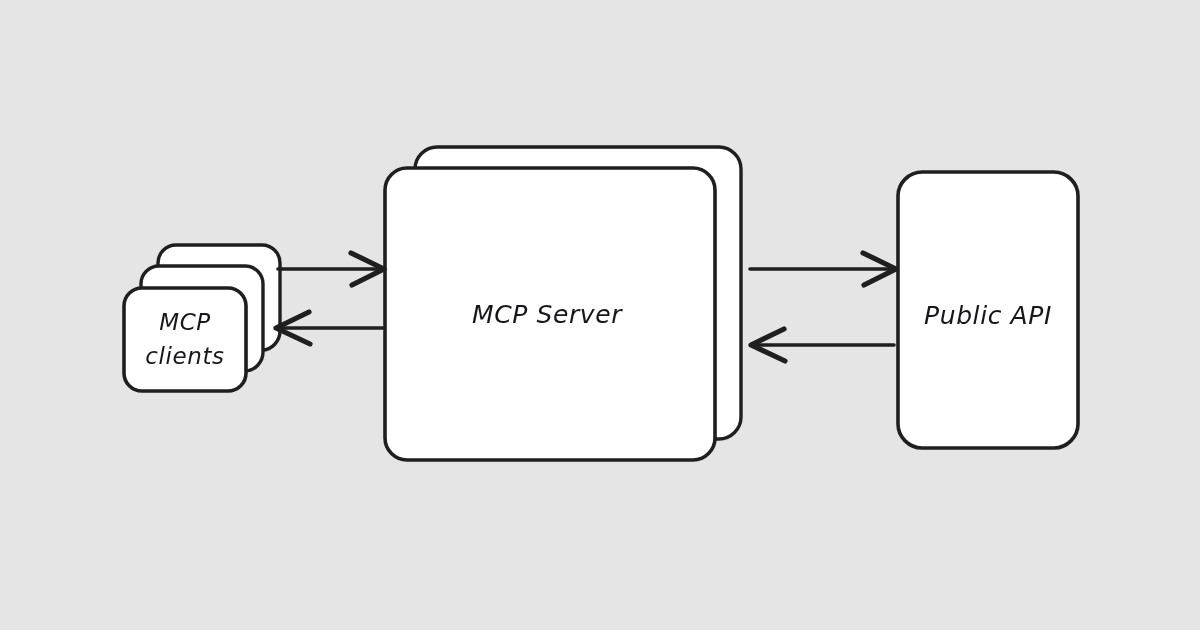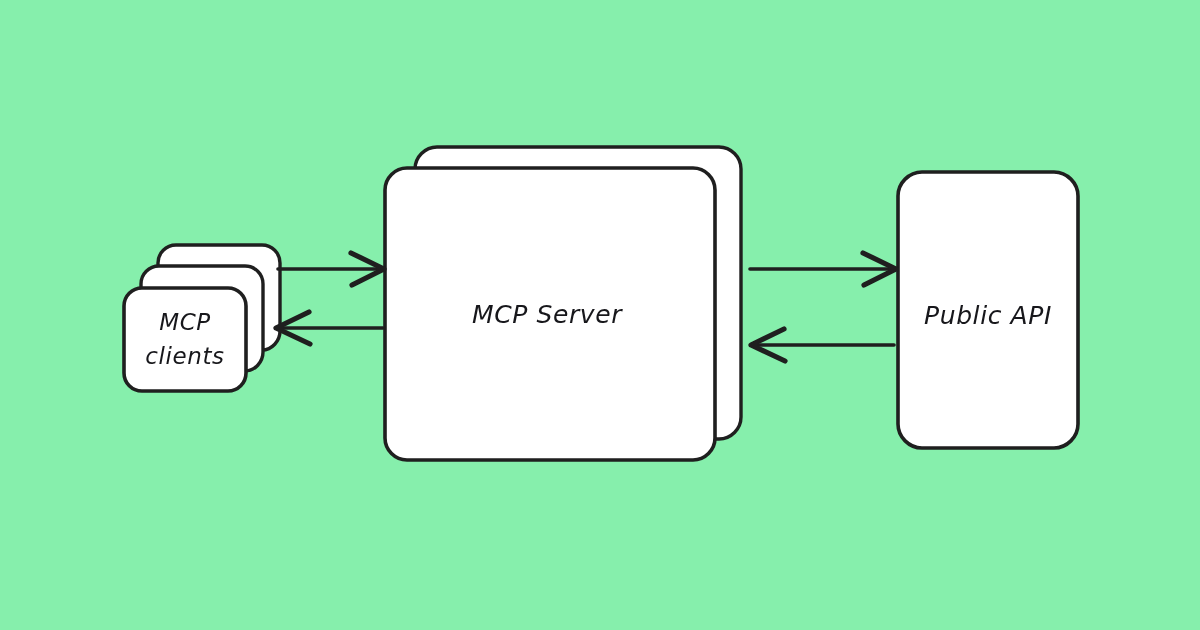--- a/index.html
+++ b/index.html
@@ -10,21 +10,21 @@
   body {
     width: 1200px;
     height: 630px;
     overflow: hidden;
     font-family: "DejaVu Sans", sans-serif;
   }
   #canvas {
     position: relative;
     width: 1200px;
     height: 630px;
-    background: #86efac;
+    background: #e5e5e5;
   }
   #diagram-svg {
     position: absolute;
     inset: 0;
     width: 1200px;
     height: 630px;
     display: block;
   }
   .node-stroke {
     fill: #ffffff;

